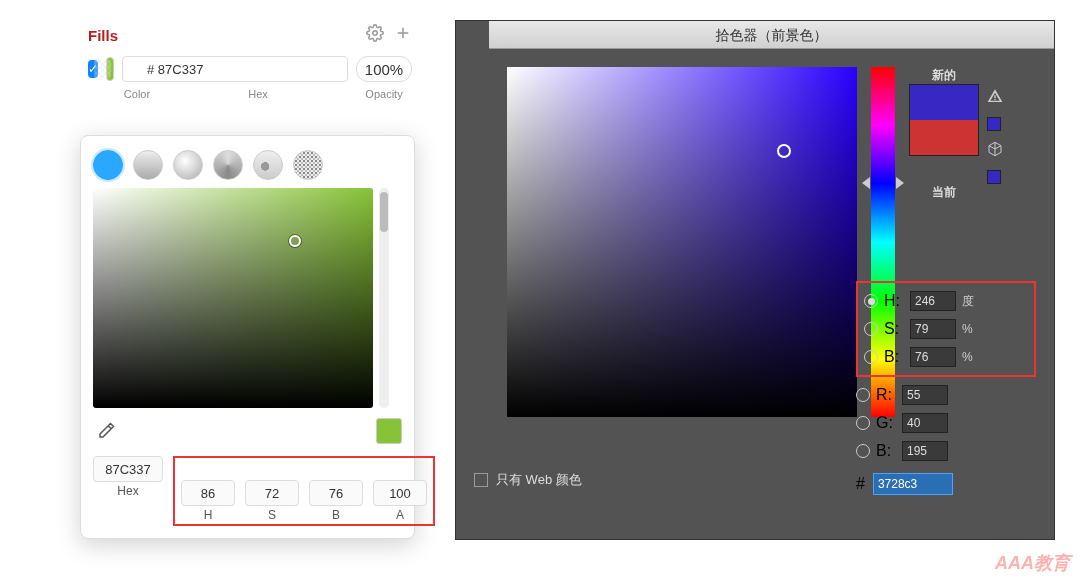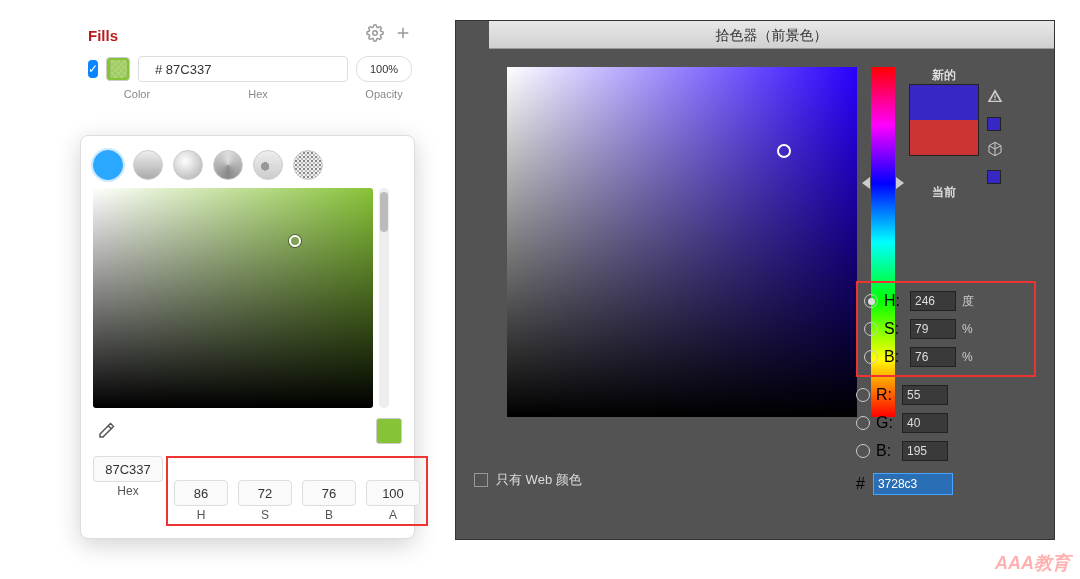--- a/index.html
+++ b/index.html
@@ -9,22 +9,22 @@
   .sketch-panel { position: absolute; left: 80px; top: 20px; width: 340px; }
   .fills-header { display: flex; align-items: center; justify-content: space-between; padding: 4px 8px; }
   .fills-title { font-weight: 600; font-size: 15px; color: #b91c1c; }
   .fills-actions { display: flex; gap: 10px; color: #888; align-items: center; }
   .gear-icon svg, .plus-icon svg { width: 18px; height: 18px; }
 
   .fill-row { display: flex; align-items: center; gap: 8px; padding: 6px 8px; }
   .checkbox { width: 18px; height: 18px; border-radius: 4px; background: #0a84ff; display: flex; align-items: center; justify-content: center; color: #fff; font-size: 12px; }
   .swatch { width: 46px; height: 24px; border: 1px solid #ccc; border-radius: 4px; background: #87C337; position: relative; }
   .swatch::after { content:""; position:absolute; right:2px; top:2px; width:16px; height:18px; border-left:1px solid #ccc; background: repeating-conic-gradient(#ddd 0 25%, #fff 0 50%) 0 0/6px 6px; opacity:0.3; border-radius:0 3px 3px 0;}
-  .hex-input { flex: 1; height: 26px; border: 1px solid #ddd; border-radius: 4px; padding: 0 16px; font-size: 13px; color:#333; }
-  .opacity-input { width: 56px; height: 26px; border: 1px solid #ddd; border-radius: 12px; padding: 0 6px; font-size: 11px; text-align:center; color:#333;}
+  .hex-input { flex: 1; height: 26px; border: 1px solid #ddd; border-radius: 4px; padding: 0 24px; font-size: 13px; color:#333; }
+  .opacity-input { width: 56px; height: 26px; border: 1px solid #ddd; border-radius: 12px; padding: 0 6px; font-size: 15px; text-align:center; color:#333;}
   .labels-row { display: flex; gap: 8px; padding: 0 8px 6px; font-size: 11px; color: #888; }
   .labels-row span:nth-child(1){ width:18px;}
   .labels-row span:nth-child(2){ width:46px; text-align:center;}
   .labels-row span:nth-child(3){ flex:1; text-align:center;}
   .labels-row span:nth-child(4){ width:56px; text-align:center;}
 
   .popover { position: absolute; top: 115px; left: 0; width: 335px; background: #fff; border: 1px solid #ddd; border-radius: 8px; box-shadow: 0 6px 24px rgba(0,0,0,0.18); padding: 10px 12px 12px; }
   .mode-row { display: flex; gap: 10px; justify-content: flex-start; padding: 4px 0 8px; }
   .mode-circle { width: 30px; height: 30px; border-radius: 50%; border: 1px solid #ccc; }
   .mode-solid { background:#2aa7ff; border-color:#2aa7ff; box-shadow:0 0 0 2px rgba(42,167,255,0.25);}
@@ -50,21 +50,21 @@
 
   .eyedrop-row { display:flex; align-items:center; gap:8px; margin-top:10px;}
   .eyedropper { width:26px; height:26px; display:flex; align-items:center; justify-content:center;}
   .hue-strip, .alpha-strip { flex:1; height:12px; border-radius:3px; }
   .hue-strip { background: linear-gradient(to right, #f00,#ff0,#0f0,#0ff,#00f,#f0f,#f00);}
   .alpha-strip { background:
     linear-gradient(to right, rgba(135,195,55,0), #87C337),
     repeating-conic-gradient(#ccc 0 25%, #fff 0 50%) 0 0/10px 10px;}
   .strips { display:flex; flex-direction:column; gap:6px; flex:1;}
   .preview { width:26px; height:26px; background:#87C337; border:1px solid #ccc; border-radius:3px;}
-  .vr-wrap { display:flex; gap:3px; margin-top:12px; align-items:flex-start;}
+  .vr-wrap { display:flex; gap:10px; margin-top:12px; align-items:flex-start;}
   .val-box { display:flex; flex-direction:column; align-items:center; gap:2px;}
   .val-input { width:54px; height:26px; border:1px solid #ddd; border-radius:4px; text-align:center; font-size:13px; color:#333; background:#fafafa;}
   .val-input.hexv { width:70px; text-align:center;}
   .val-label { font-size:12px; color:#555;}
   .red-box { border:2px solid #e33; padding:22px 6px 2px; display:flex; gap:10px;}
 
   
   .ps-panel { position:absolute; left:455px; top:20px; width:600px; height:520px; background:#535353; border:1px solid #333;padding-left:33px;}
   .ps-titlebar { height:28px; background: linear-gradient(#e8e8e8,#d0d0d0); text-align:center; line-height:28px; font-size:14px; color:#333; border-bottom:1px solid #999;}
   .ps-body { position:relative; padding:18px; display:flex; gap:14px;}

